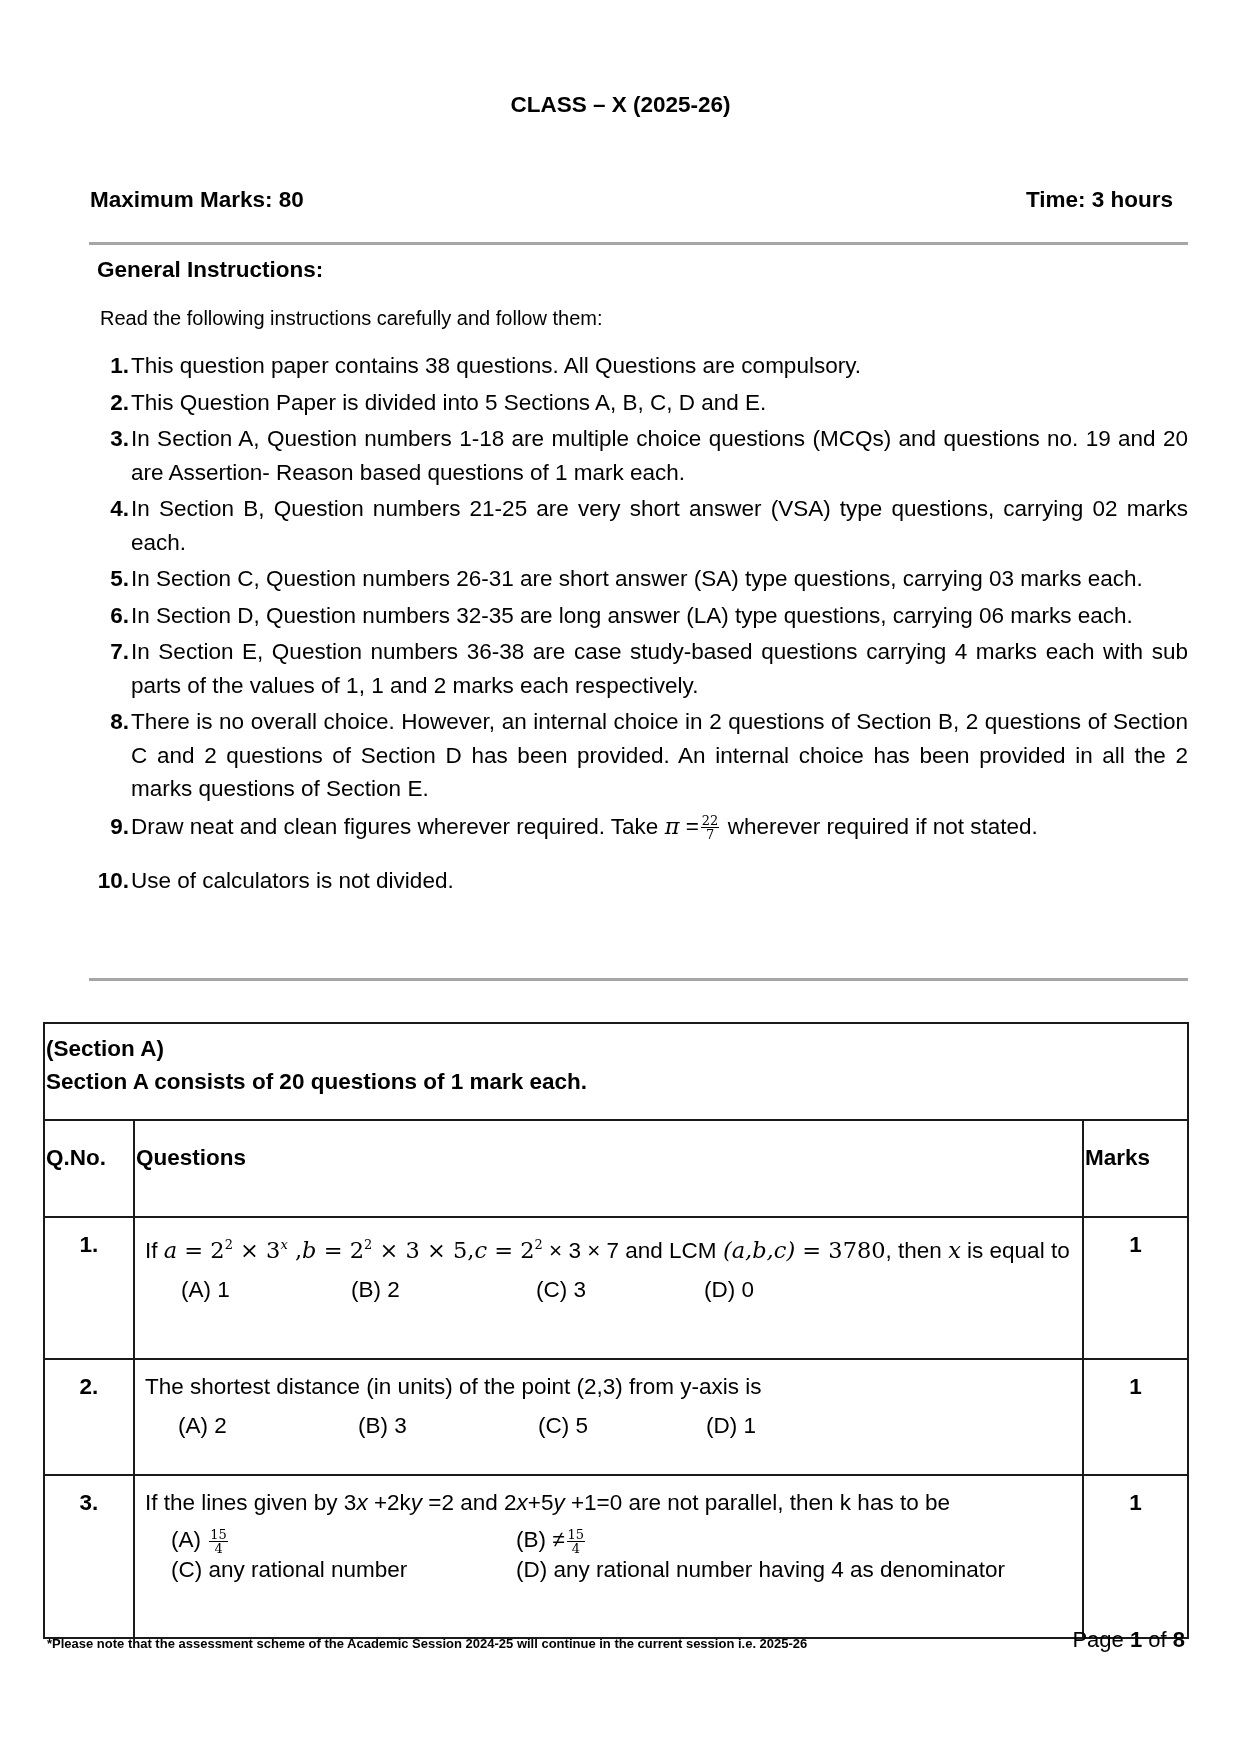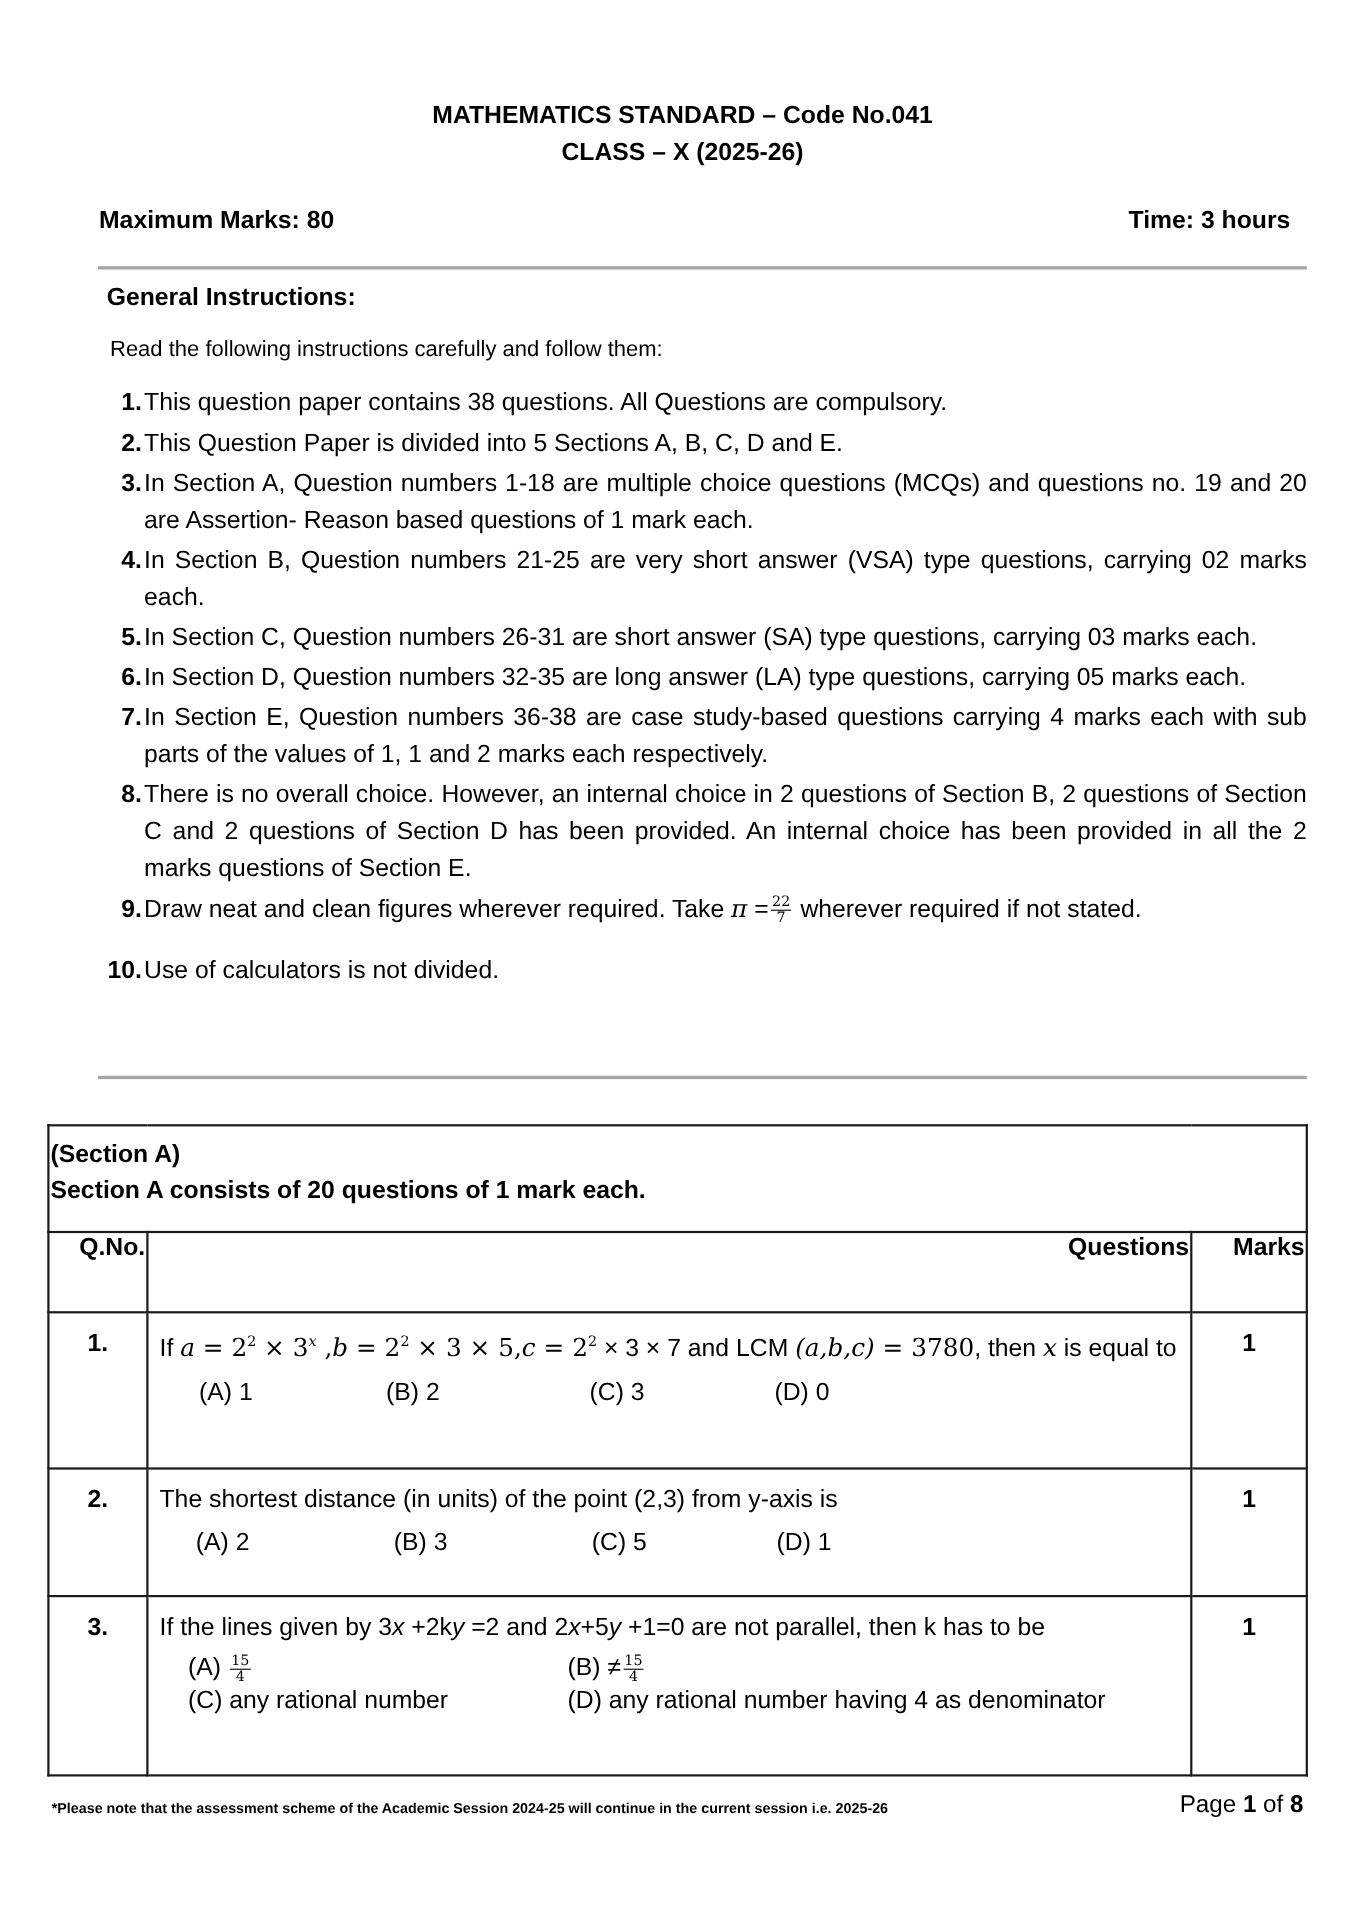--- a/index.html
+++ b/index.html
@@ -17,37 +17,36 @@
     .instr-num { width: 41px; flex: none; text-align: right; font-weight: bold; padding-right: 2px; box-sizing: border-box; }
     .instr-text { flex: 1; text-align: justify; }
     .frac { display: inline-flex; flex-direction: column; vertical-align: middle;
       font-family: "DejaVu Serif", serif; font-size: 13px; line-height: 13px; text-align: center; margin: 0 2px; }
     .frac .num { border-bottom: 1.2px solid #000; padding: 0 1px; }
     .math { font-family: "DejaVu Serif", serif; font-style: italic; }
     .mathn { font-family: "DejaVu Serif", serif; }
     table.qtable { position: absolute; left: 43px; top: 1022px; width: 1146px; border-collapse: collapse; font-size: 22.5px; }
     .qtable td { border: 2px solid #1a1a1a; vertical-align: top; }
     .section-head { font-weight: bold; height: 86px; line-height: 33px; padding-top: 8px; vertical-align: top; }
-    .hdr td { height: 70px; font-weight: bold; text-align: right; padding-top: 0; }
+    .hdr td { height: 70px; font-weight: bold; text-align: left; padding-top: 24px; }
     .col-no { width: 86px; text-align: center; font-weight: bold; padding-top: 14px; }
     .col-marks { width: 101px; text-align: center; font-weight: bold; padding-top: 14px; }
     .col-q { padding: 10px 10px 0 10px; line-height: 33px; }
     .opts { display: flex; padding-left: 36px; margin-top: 6px; }
     .opts span { display: inline-block; }
     .grid-opts { display: grid; grid-template-columns: 345px auto; padding-left: 26px; margin-top: 6px; line-height: 30px; }
     .footer-note { position: absolute; left: 47px; top: 1636px; font-weight: bold; font-size: 13px; }
     .page-num { position: absolute; right: 56px; top: 1627px; font-size: 22px; }
     .page-num b { font-weight: bold; }
     sup { font-size: 13px; }
   </style>
 </head>
 <body>
 
 <div class="title-block">
-  <div>MATHEMATICS STANDARD – Code No.041</div>
   <div>CLASS – X (2025-26)</div>
 </div>
 
 <div class="meta-row">
   <span>Maximum Marks: 80</span>
   <span>Time: 3 hours</span>
 </div>
 
 <div class="rule" style="top:242px;"></div>
 
@@ -70,21 +69,21 @@
   <div class="instr">
     <span class="instr-num">4.</span>
     <span class="instr-text">In Section B, Question numbers 21-25 are very short answer (VSA) type questions, carrying 02 marks each.</span>
   </div>
   <div class="instr">
     <span class="instr-num">5.</span>
     <span class="instr-text">In Section C, Question numbers 26-31 are short answer (SA) type questions, carrying 03 marks each.</span>
   </div>
   <div class="instr">
     <span class="instr-num">6.</span>
-    <span class="instr-text">In Section D, Question numbers 32-35 are long answer (LA) type questions, carrying 05 marks each.</span>
+    <span class="instr-text">In Section D, Question numbers 32-35 are long answer (LA) type questions, carrying 06 marks each.</span>
   </div>
   <div class="instr">
     <span class="instr-num">7.</span>
     <span class="instr-text">In Section E, Question numbers 36-38 are case study-based questions carrying 4 marks each with sub parts of the values of 1, 1 and 2 marks each respectively.</span>
   </div>
   <div class="instr">
     <span class="instr-num">8.</span>
     <span class="instr-text">There is no overall choice. However, an internal choice in 2 questions of Section B, 2 questions of Section C and 2 questions of Section D has been provided. An internal choice has been provided in all the 2 marks questions of Section E.</span>
   </div>
   <div class="instr" style="margin-top:4px;">

